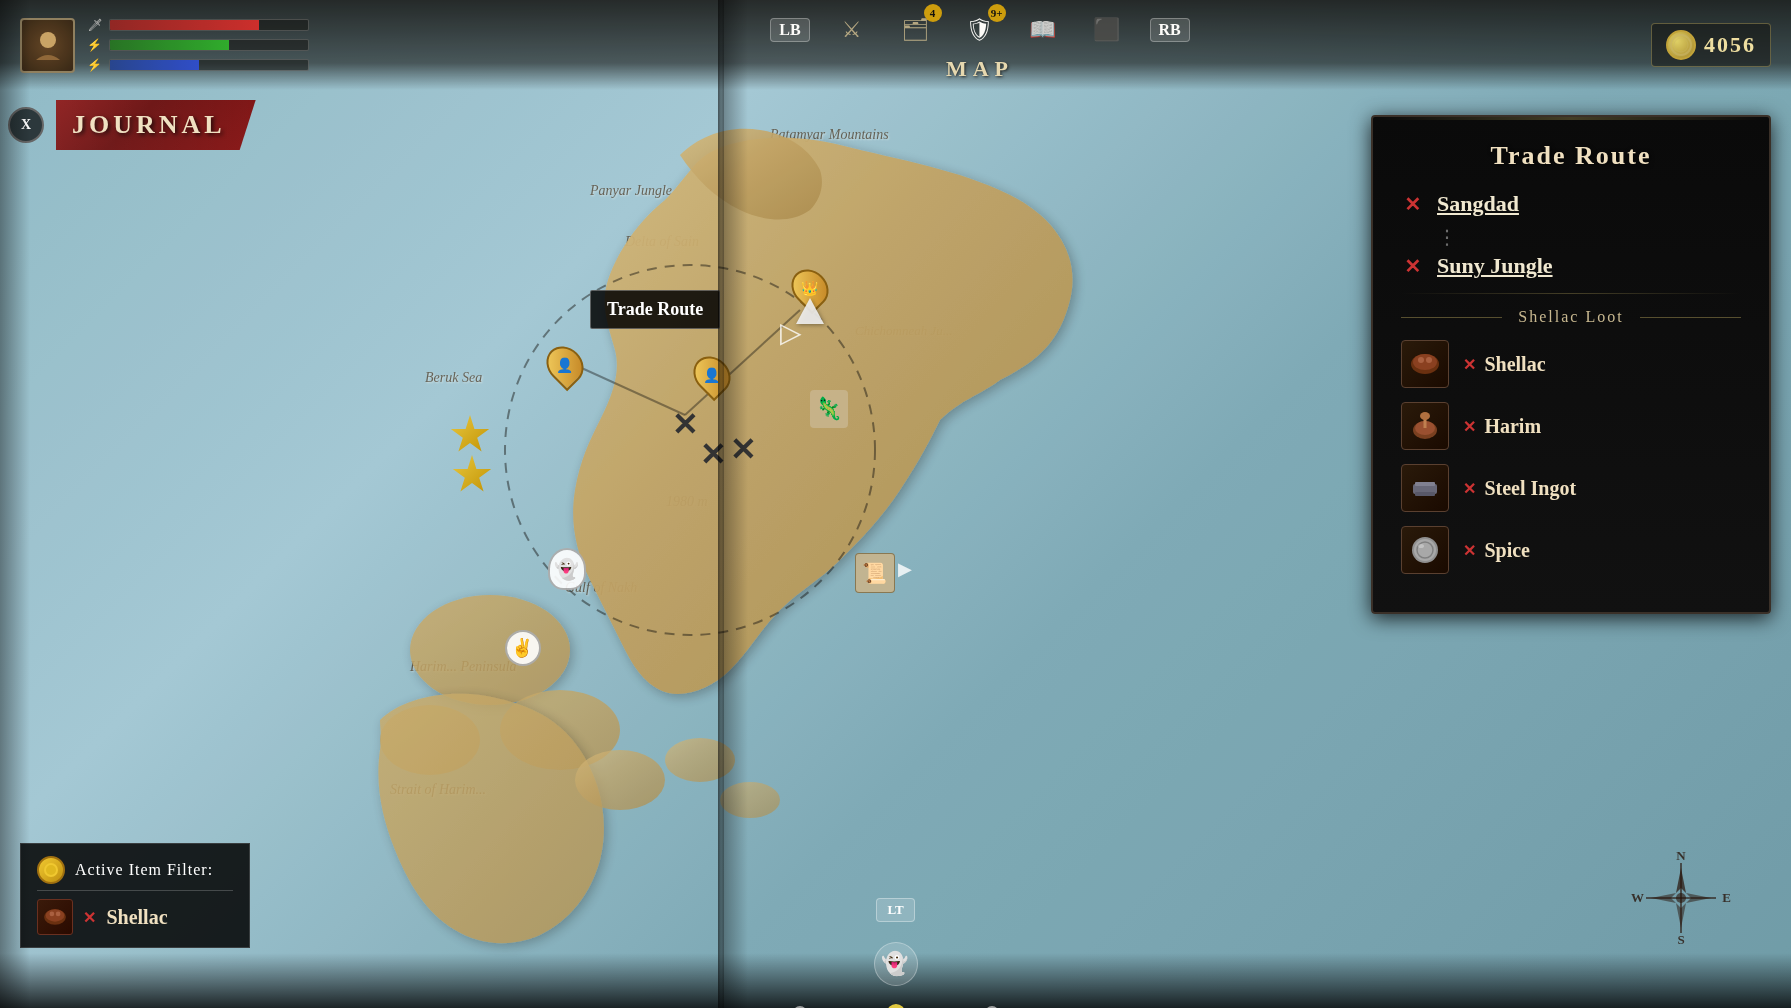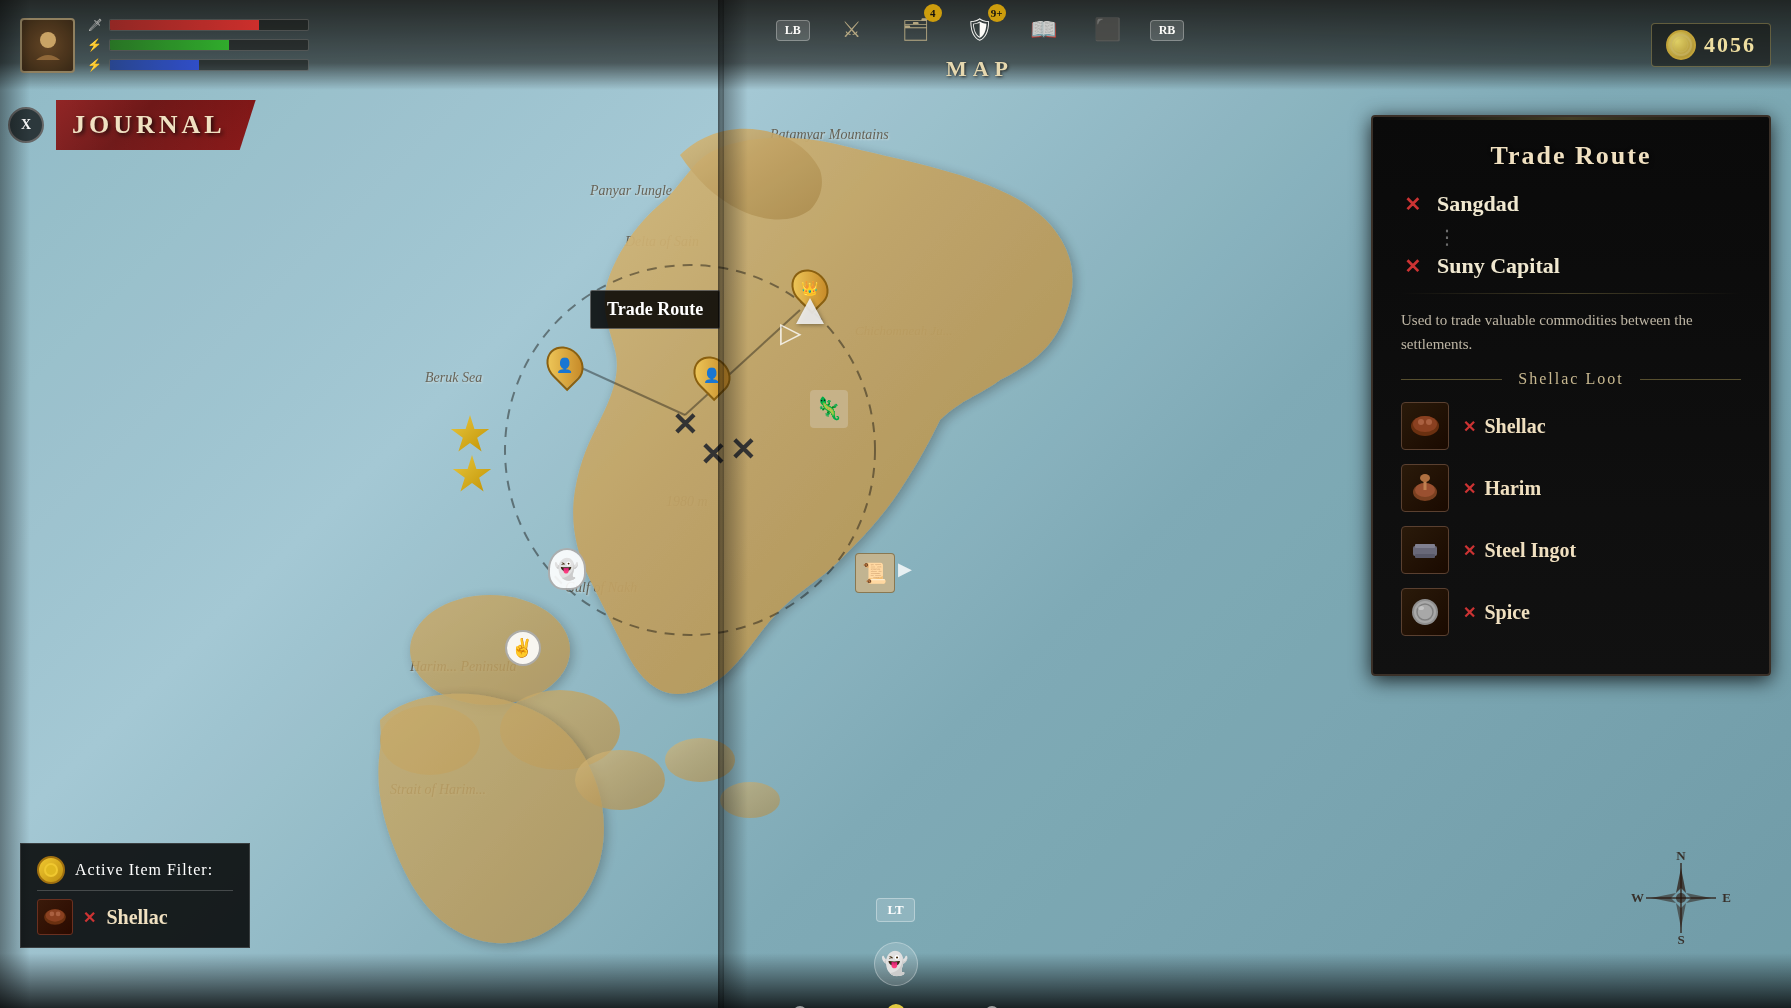--- a/index.html
+++ b/index.html
@@ -130,21 +130,21 @@
       justify-content: center;
       color: #000;
       font-weight: bold;
     }
 
     .controller-btn {
       background: rgba(255,255,255,0.15);
       border: 1px solid rgba(255,255,255,0.3);
       border-radius: 4px;
       padding: 2px 8px;
-      font-size: 12px;
+      font-size: 16px;
       color: #fff;
       font-weight: bold;
     }
 
     .lb-rb-container {
       display: flex;
       align-items: center;
       gap: 8px;
     }
 
@@ -410,20 +410,21 @@
     .stop-x {
       color: #cc3333;
       font-size: 20px;
       font-weight: bold;
     }
 
     .route-stop-name {
       color: #f0e8d0;
       font-size: 22px;
       font-weight: bold;
+      text-decoration: underline;
     }
 
     .route-dots {
       color: rgba(255,255,255,0.4);
       font-size: 20px;
       margin-left: 36px;
       margin-bottom: 4px;
       letter-spacing: 4px;
     }
 
@@ -916,26 +917,25 @@
       </div>
       <div class="route-stop-name">Sangdad</div>
     </div>
 
     <div class="route-dots">⋮</div>
 
     <div class="route-stop">
       <div class="route-stop-icon">
         <span class="stop-x">✕</span>
       </div>
-      <div class="route-stop-name">Suny Capital</div>
+      <div class="route-stop-name">Suny Jungle</div>
     </div>
 
     <div class="route-separator"></div>
 
-    <div class="route-description">Used to trade valuable commodities between the settlements.</div>
 
     <div class="loot-header">
       <div class="loot-line"></div>
       <div class="loot-title">Shellac Loot</div>
       <div class="loot-line"></div>
     </div>
 
     <div class="loot-item">
       <div class="loot-icon">
         <svg width="36" height="36" viewBox="0 0 36 36">

